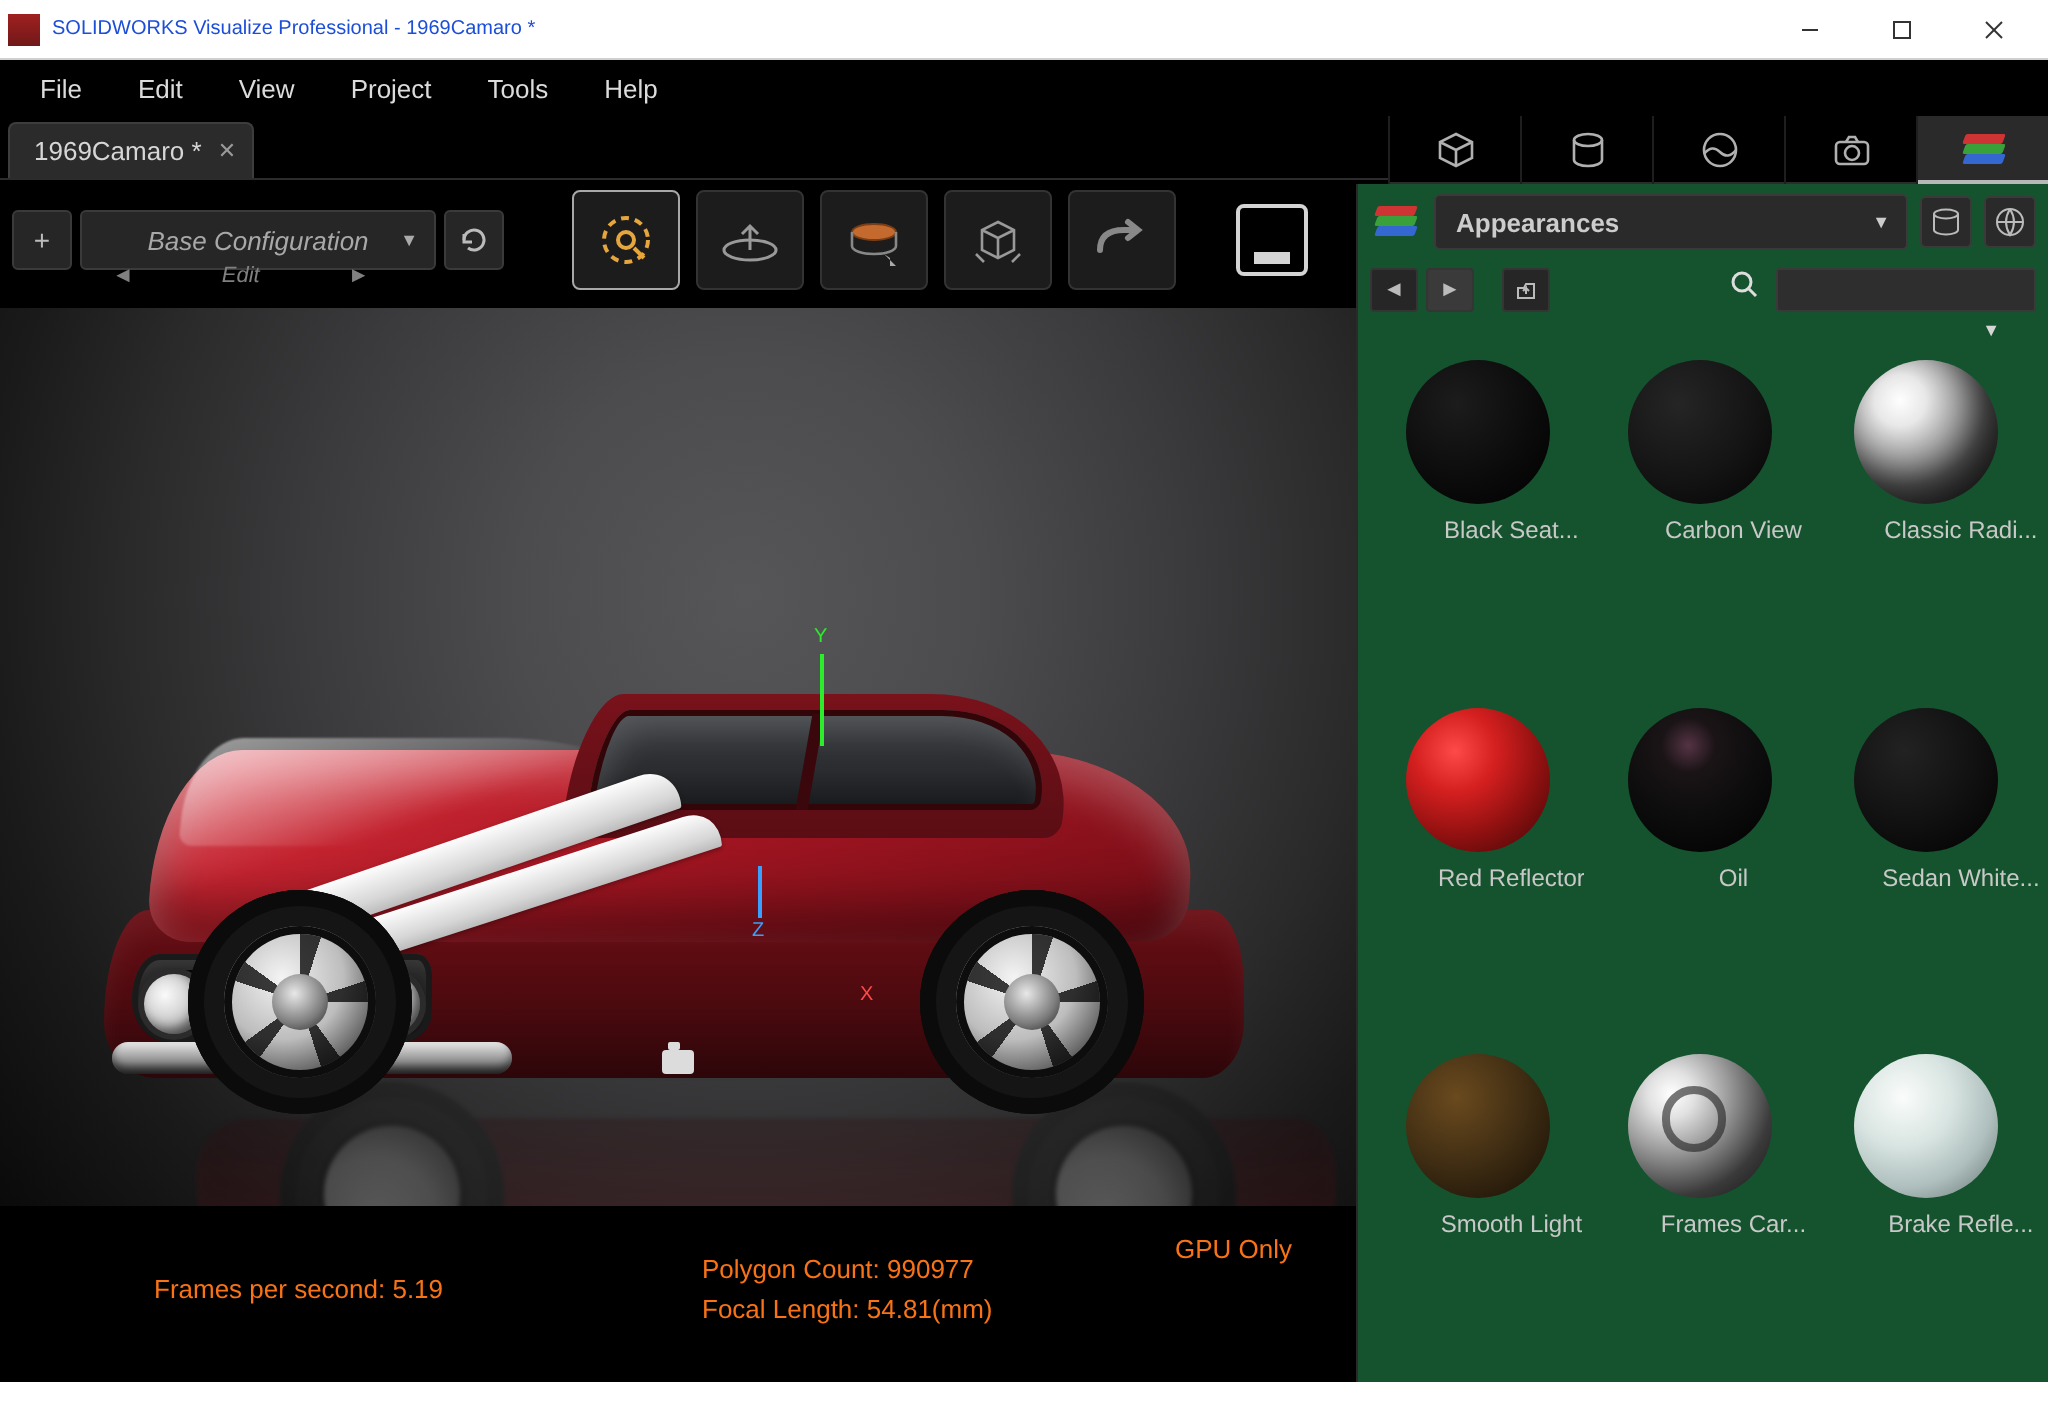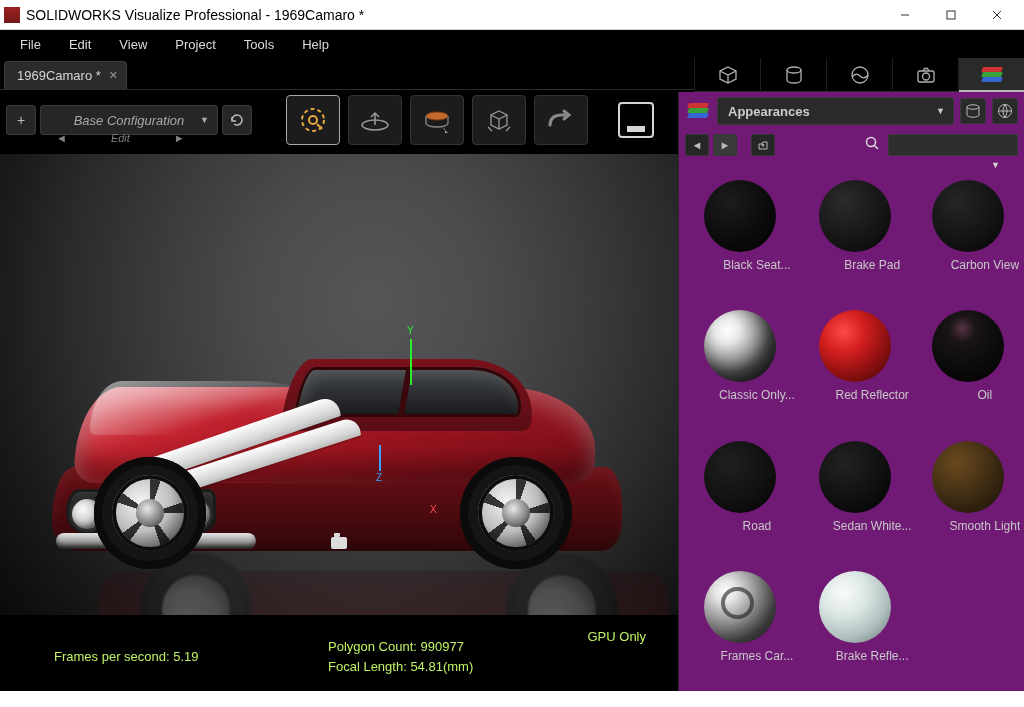--- a/index.html
+++ b/index.html
@@ -1,21 +1,21 @@
 <!DOCTYPE html>
 <html><head>
 <meta charset="utf-8">
 <style>
 * { margin:0; padding:0; box-sizing:border-box; font-family:"Segoe UI",Arial,sans-serif; }
 body { width:1024px; height:707px; background:#000; overflow:hidden; position:relative; }
 
 
 .titlebar{height:30px;background:#fff;display:flex;align-items:center;padding:0 4px;border-bottom:1px solid #d0d0d0;}
 .titlebar .logo{width:16px;height:16px;background:linear-gradient(180deg,#a02020,#701818);margin-right:6px;}
-.titlebar .title{color:#000000;font-size:14px;}
+.titlebar .title{color:#1d4ed8;font-size:10px;}
 .titlebar .winbtns{margin-left:auto;display:flex;gap:0;}
 .titlebar .winbtn{width:46px;height:30px;display:flex;align-items:center;justify-content:center;color:#555;font-size:10px;}
 
 
 .menubar{height:28px;background:#000;display:flex;align-items:center;padding:0 6px;}
 .menubar .menu{color:#dcdcdc;font-size:13px;padding:4px 14px;cursor:default;}
 
 
 .tabstrip{height:32px;background:#000;display:flex;align-items:flex-end;padding-left:4px;border-bottom:1px solid #2c2c2c;}
 .tab{height:28px;background:#2b2b2b;color:#d6d6d6;font-size:13px;display:flex;align-items:center;padding:0 8px 0 12px;border-radius:4px 4px 0 0;border:1px solid #3d3d3d;border-bottom:none;}
@@ -23,21 +23,21 @@
 
 
 .rtabs{position:absolute;top:58px;right:0;height:34px;display:flex;background:#000;border-bottom:1px solid #2c2c2c;}
 .rtab{width:66px;height:34px;display:flex;align-items:center;justify-content:center;border-left:1px solid #1e1e1e;}
 .rtab.active{background:#2a2a2a;box-shadow:inset 0 -2px #b8b8b8;}
 .rtab svg{stroke:#b0b0b0;fill:none;}
 
 
 .workrow{display:flex;position:absolute;top:92px;left:0;right:0;bottom:16px;}
 .left{flex:1;display:flex;flex-direction:column;background:#000;}
-.right{width:346px;background:#701a75;border-left:1px solid #2a2a2a;display:flex;flex-direction:column;}
+.right{width:346px;background:#14532d;border-left:1px solid #2a2a2a;display:flex;flex-direction:column;}
 
 
 .ltool{height:56px;display:flex;align-items:center;padding:4px 6px;gap:8px;}
 .cfgbox{display:flex;align-items:center;gap:4px;}
 .sqbtn{width:30px;height:30px;background:#262626;border:1px solid #3a3a3a;border-radius:3px;display:flex;align-items:center;justify-content:center;color:#bbb;font-size:14px;}
 .cfgdrop{width:178px;height:30px;background:#262626;border:1px solid #3a3a3a;border-radius:3px;display:flex;align-items:center;justify-content:center;color:#a8a8a8;font-style:italic;font-size:13px;position:relative;}
 .cfgdrop .arrow{position:absolute;right:8px;color:#aaa;font-size:9px;}
 .cfgnav{position:absolute;left:56px;top:40px;display:flex;align-items:center;gap:44px;color:#808080;font-size:11px;}
 .bigbtn{width:54px;height:50px;background:#1c1c1c;border:1px solid #333;border-radius:4px;display:flex;align-items:center;justify-content:center;}
 .bigbtn.active{border-color:#a8a8a8;}
@@ -76,21 +76,21 @@
 .arch.rr{left:402px}
 .axis-y{position:absolute;left:364px;bottom:178px;width:2px;height:46px;background:#2bed2b}
 .axis-y::after{content:"Y";position:absolute;top:-14px;left:-3px;color:#2bed2b;font-size:10px}
 .axis-z{position:absolute;left:333px;bottom:92px;width:2px;height:26px;background:#3aa0ff}
 .axis-z::after{content:"Z";position:absolute;bottom:-12px;left:-3px;color:#3aa0ff;font-size:10px}
 .axis-x{position:absolute;left:384px;bottom:48px;color:#ff4a4a;font-size:10px}
 .cam-icon{position:absolute;left:50%;bottom:66px;transform:translateX(-50%);width:16px;height:12px;background:#dcdcdc;border-radius:2px}
 .cam-icon::before{content:"";position:absolute;left:3px;top:-4px;width:6px;height:4px;background:#dcdcdc;border-radius:1px}
 
 
-.stats{height:76px;padding:8px 32px;color:#bef264;font-size:13px;position:relative;}
+.stats{height:88px;padding:8px 32px;color:#f97316;font-size:13px;position:relative;margin-left:23px;}
 .stats .fps{position:absolute;left:54px;top:34px;}
 .stats .poly{position:absolute;left:328px;top:24px;}
 .stats .focal{position:absolute;left:328px;top:44px;}
 .stats .gpu{position:absolute;right:32px;top:14px;}
 
 
 .rhdr{height:38px;display:flex;align-items:center;padding:4px 6px;gap:6px;}
 .rhdr .stackicon{width:26px;height:26px;display:flex;align-items:center;justify-content:center;}
 .rhdr .drop{flex:1;height:28px;background:#2a2a2a;border:1px solid #3a3a3a;border-radius:3px;display:flex;align-items:center;padding:0 10px;color:#ccc;font-size:13px;font-weight:600;position:relative;}
 .rhdr .drop .arrow{position:absolute;right:8px;color:#ccc;font-size:9px;}
@@ -373,44 +373,36 @@
       <input type="text" placeholder="" style="">
     </div>
     <div class="dropdown-tri">▼</div>
 
     <div class="grid" id="swgrid">
         <div class="sw">
           <div class="ball b-blackseat"></div>
           <div class="lbl">Black Seat...</div>
         </div>
         <div class="sw">
-          <div class="ball b-brakepad"></div>
-          <div class="lbl">Brake Pad</div>
-        </div>
-        <div class="sw">
           <div class="ball b-carbon"></div>
           <div class="lbl">Carbon View</div>
         </div>
         <div class="sw">
           <div class="ball b-chrome"></div>
-          <div class="lbl">Classic Only...</div>
+          <div class="lbl">Classic Radi...</div>
         </div>
         <div class="sw">
           <div class="ball b-red"></div>
           <div class="lbl">Red Reflector</div>
         </div>
         <div class="sw">
           <div class="ball b-oil"></div>
           <div class="lbl">Oil</div>
         </div>
         <div class="sw">
-          <div class="ball b-road"></div>
-          <div class="lbl">Road</div>
-        </div>
-        <div class="sw">
           <div class="ball b-sedantire"></div>
           <div class="lbl">Sedan White...</div>
         </div>
         <div class="sw">
           <div class="ball b-signal"></div>
           <div class="lbl">Smooth Light</div>
         </div>
         <div class="sw">
           <div class="ball b-smoothcar"></div>
           <div class="lbl">Frames Car...</div>

